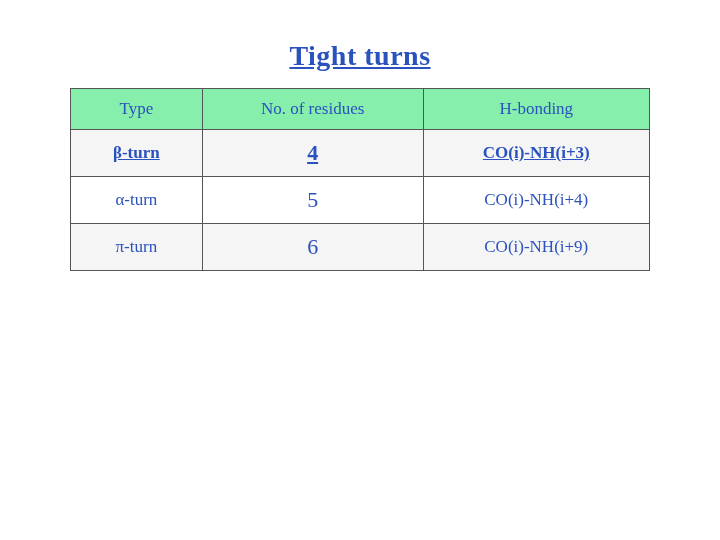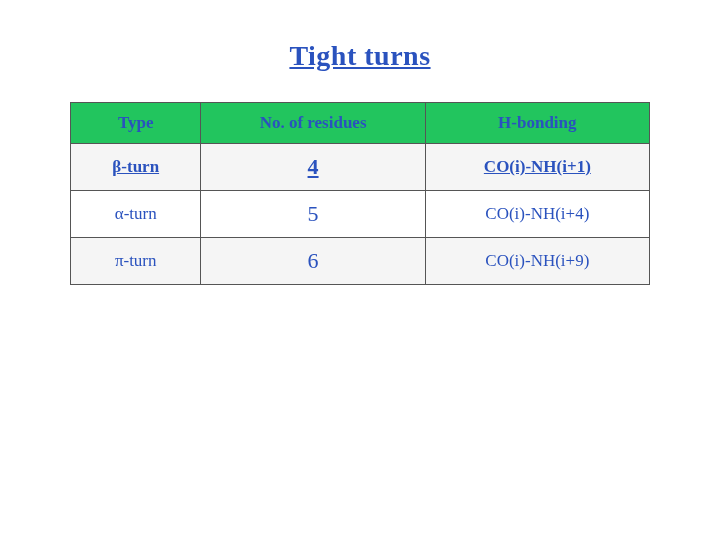--- a/index.html
+++ b/index.html
@@ -14,42 +14,42 @@
       justify-content: flex-start;
       padding-top: 40px;
       font-family: 'Times New Roman', Times, serif;
     }
 
     .page-title {
       font-size: 28px;
       font-weight: bold;
       color: #2a52be;
       text-decoration: underline;
-      margin-bottom: 30px;
+      margin-bottom: 16px;
       letter-spacing: 0.5px;
     }
 
     .tight-table {
       border-collapse: collapse;
       width: 580px;
       color: #2a52be;
       font-size: 17px;
     }
 
     .tight-table th,
     .tight-table td {
       border: 1px solid #555;
       padding: 10px 18px;
       text-align: center;
     }
 
     .tight-table thead th {
-      font-weight: bold;
+      font-weight: normal;
       font-size: 17px;
-      background: #22c55e;
+      background: #86efac;
     }
 
     .tight-table tbody tr:nth-child(odd) {
       background: #f5f5f5;
     }
 
     .tight-table tbody tr:nth-child(even) {
       background: #ffffff;
     }
 
@@ -79,21 +79,21 @@
     <tr>
       <th>Type</th>
       <th>No. of residues</th>
       <th>H-bonding</th>
     </tr>
   </thead>
   <tbody id="table-body">
       <tr>
         <td><span class="bold-underline">β-turn</span></td>
         <td><span class="num-cell-bold">4</span></td>
-        <td><span class="bold-underline">CO(i)-NH(i+1)</span></td>
+        <td><span class="bold-underline">CO(i)-NH(i+3)</span></td>
       </tr>
       <tr>
         <td>α-turn</td>
         <td class=""><span class="num-cell">5</span></td>
         <td>CO(i)-NH(i+4)</td>
       </tr>
       <tr>
         <td>π-turn</td>
         <td class=""><span class="num-cell">6</span></td>
         <td>CO(i)-NH(i+9)</td>

